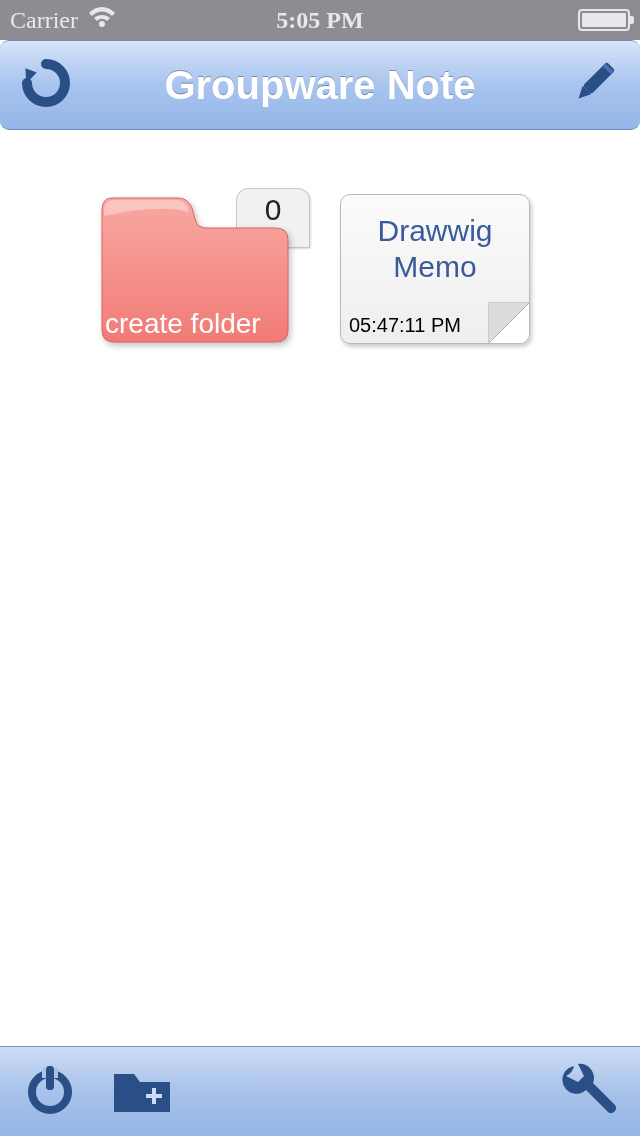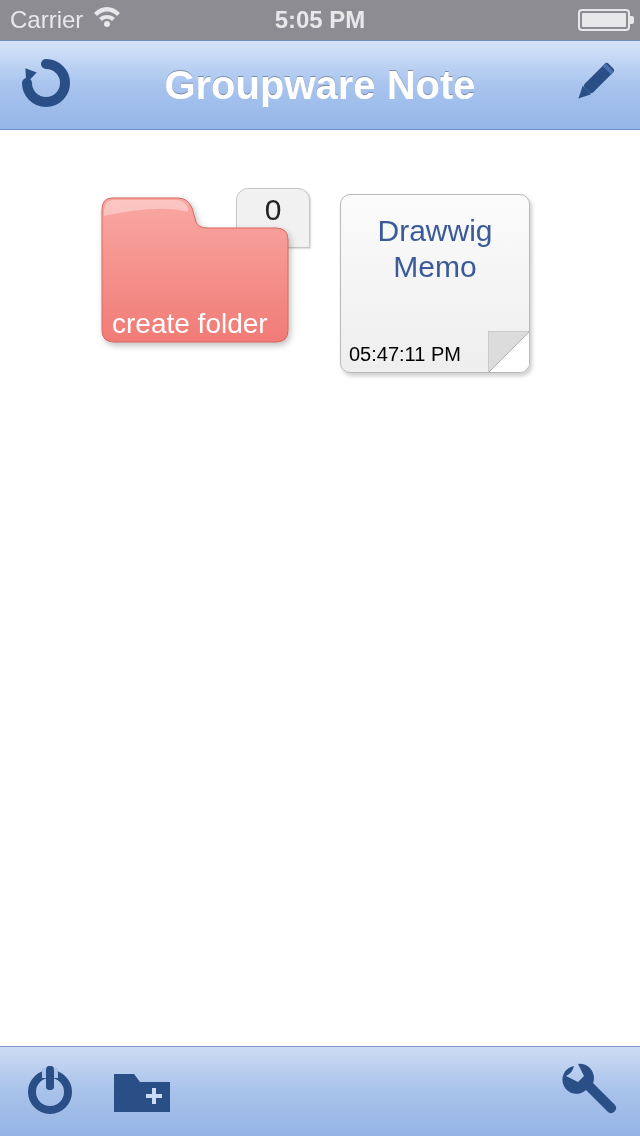--- a/index.html
+++ b/index.html
@@ -9,20 +9,21 @@
     
     .status-bar {
       height: 40px;
       background: #8c8c92;
       display: flex;
       align-items: center;
       justify-content: space-between;
       padding: 0 10px;
       color: #e8e8ea;
       font-size: 24px;
+      font-family: Liberation Serif, serif;
     }
     .status-left { display: flex; align-items: center; gap: 10px; }
     .status-center { position: absolute; left: 50%; transform: translateX(-50%); font-weight: 600; }
     .battery-shell {
       width: 52px; height: 22px;
       border: 2px solid #e8e8ea; border-radius: 4px;
       position: relative; display: flex; align-items: center;
     }
     .battery-shell::after {
       content: ""; position: absolute; right: -6px; top: 5px;
@@ -34,20 +35,21 @@
     .nav-bar {
       height: 90px;
       background: linear-gradient(to bottom, #d6e4f9 0%, #a8c4ee 50%, #95b6e8 100%);
       border-top: 1px solid #6d8fc0;
       border-bottom: 1px solid #6d8fc0;
       display: flex;
       align-items: center;
       justify-content: space-between;
       padding: 0 16px;
       position: relative;
+      border-radius: 9px;
     }
     .nav-title {
       position: absolute; left: 50%; transform: translateX(-50%);
       font-size: 40px; font-weight: bold; color: #fff;
       text-shadow: 0 -1px 0 rgba(0,0,0,0.3);
     }
     .nav-btn { width: 60px; height: 60px; display: flex; align-items: center; justify-content: center; cursor: pointer; }
 
     
     .content {
@@ -82,29 +84,29 @@
     }
     .folder-body {
       position: absolute;
       left: 0; top: 0;
       width: 190px; height: 150px;
       z-index: 1;
       filter: drop-shadow(2px 3px 3px rgba(0,0,0,0.25));
     }
     .folder-label {
       position: absolute;
-      left: 12px; bottom: 14px;
+      left: 5px; bottom: 14px;
       font-size: 28px; color: #fff;
       z-index: 2;
     }
 
     
     .note-item {
       width: 190px;
-      height: 179px;
+      height: 150px;
       background: linear-gradient(to bottom, #fbfbfb, #eeeeee);
       border: 1px solid #b9b9b9;
       border-radius: 10px;
       box-shadow: 2px 3px 4px rgba(0,0,0,0.2);
       position: relative;
       cursor: pointer;
       overflow: hidden;
     }
     .note-title {
       text-align: center;

